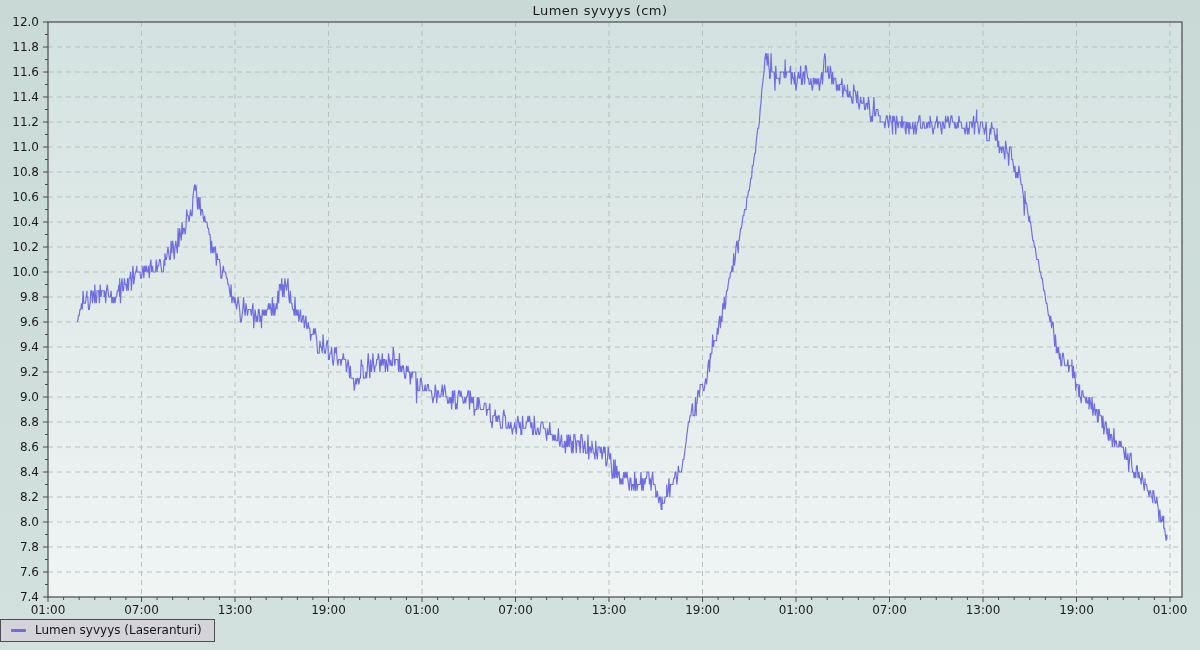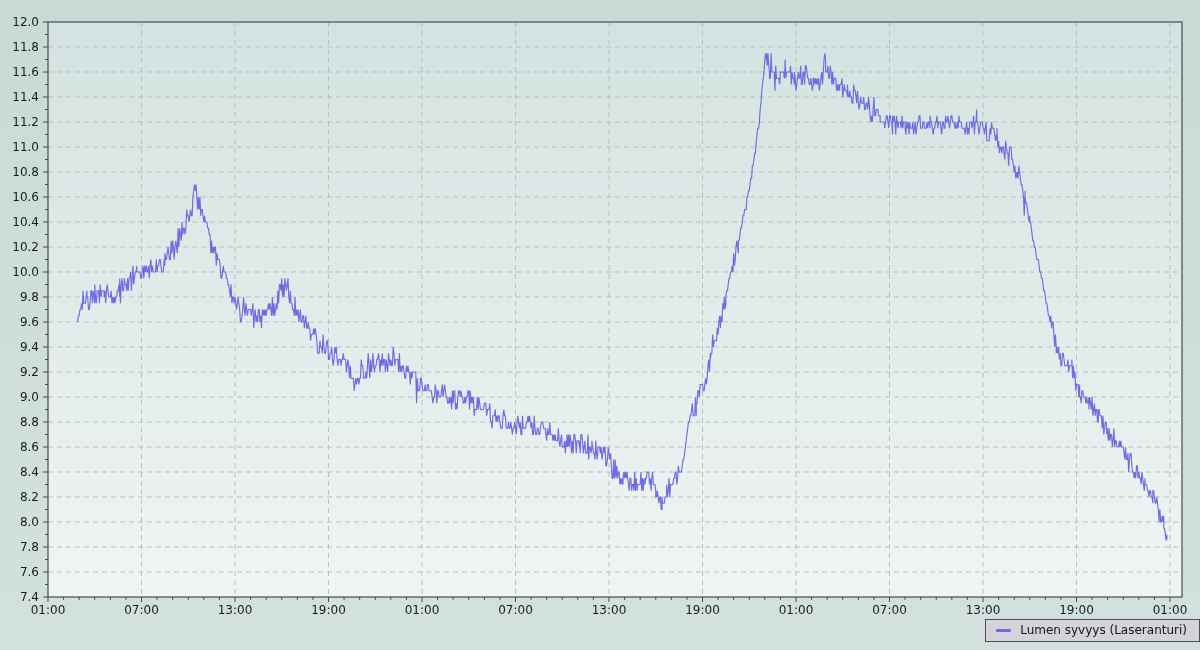--- a/index.html
+++ b/index.html
@@ -15,41 +15,42 @@
     position:absolute;top:3px;left:0;width:100%;
     text-align:center;
     font-size:13px;
     color:#1b1b1b;
     letter-spacing:0.5px;
   }
   svg.chart{position:absolute;left:0;top:0;}
   .legend{
     position:absolute;
     top:619px;left:0;width:100%;
-    display:flex;justify-content:flex-end;
+    display:flex;justify-content:flex-start;
     pointer-events:none;
   }
   .legend-box{
     display:inline-flex;align-items:center;gap:9px;
     background:#d5d3da;
     border:1px solid #4e4d55;
     padding:3px 12px 4px 10px;
     font-size:12px;
     color:#151515;
     pointer-events:auto;
   }
   .legend-swatch{
     display:inline-block;width:15px;height:3px;border-radius:1px;
   }
 </style>
 </head>
 <body>
 
 <div class="page">
 
+  <div class="chart-title">Lumen syvyys (cm)</div>
 
   <svg class="chart" id="chart-svg" width="1200" height="650">
       <defs>
         <linearGradient id="plotbg" x1="0" y1="0" x2="0" y2="1">
           <stop offset="0" stop-color="#d3e2e0"></stop>
           <stop offset="1" stop-color="#f0f5f4"></stop>
         </linearGradient>
       </defs>
       <rect x="48" y="22" width="1134" height="575" fill="url(#plotbg)"></rect>
       <line x1="48" x2="1182" y1="572" y2="572" stroke="#b7c1c0" stroke-width="1" stroke-dasharray="5,4"></line>

